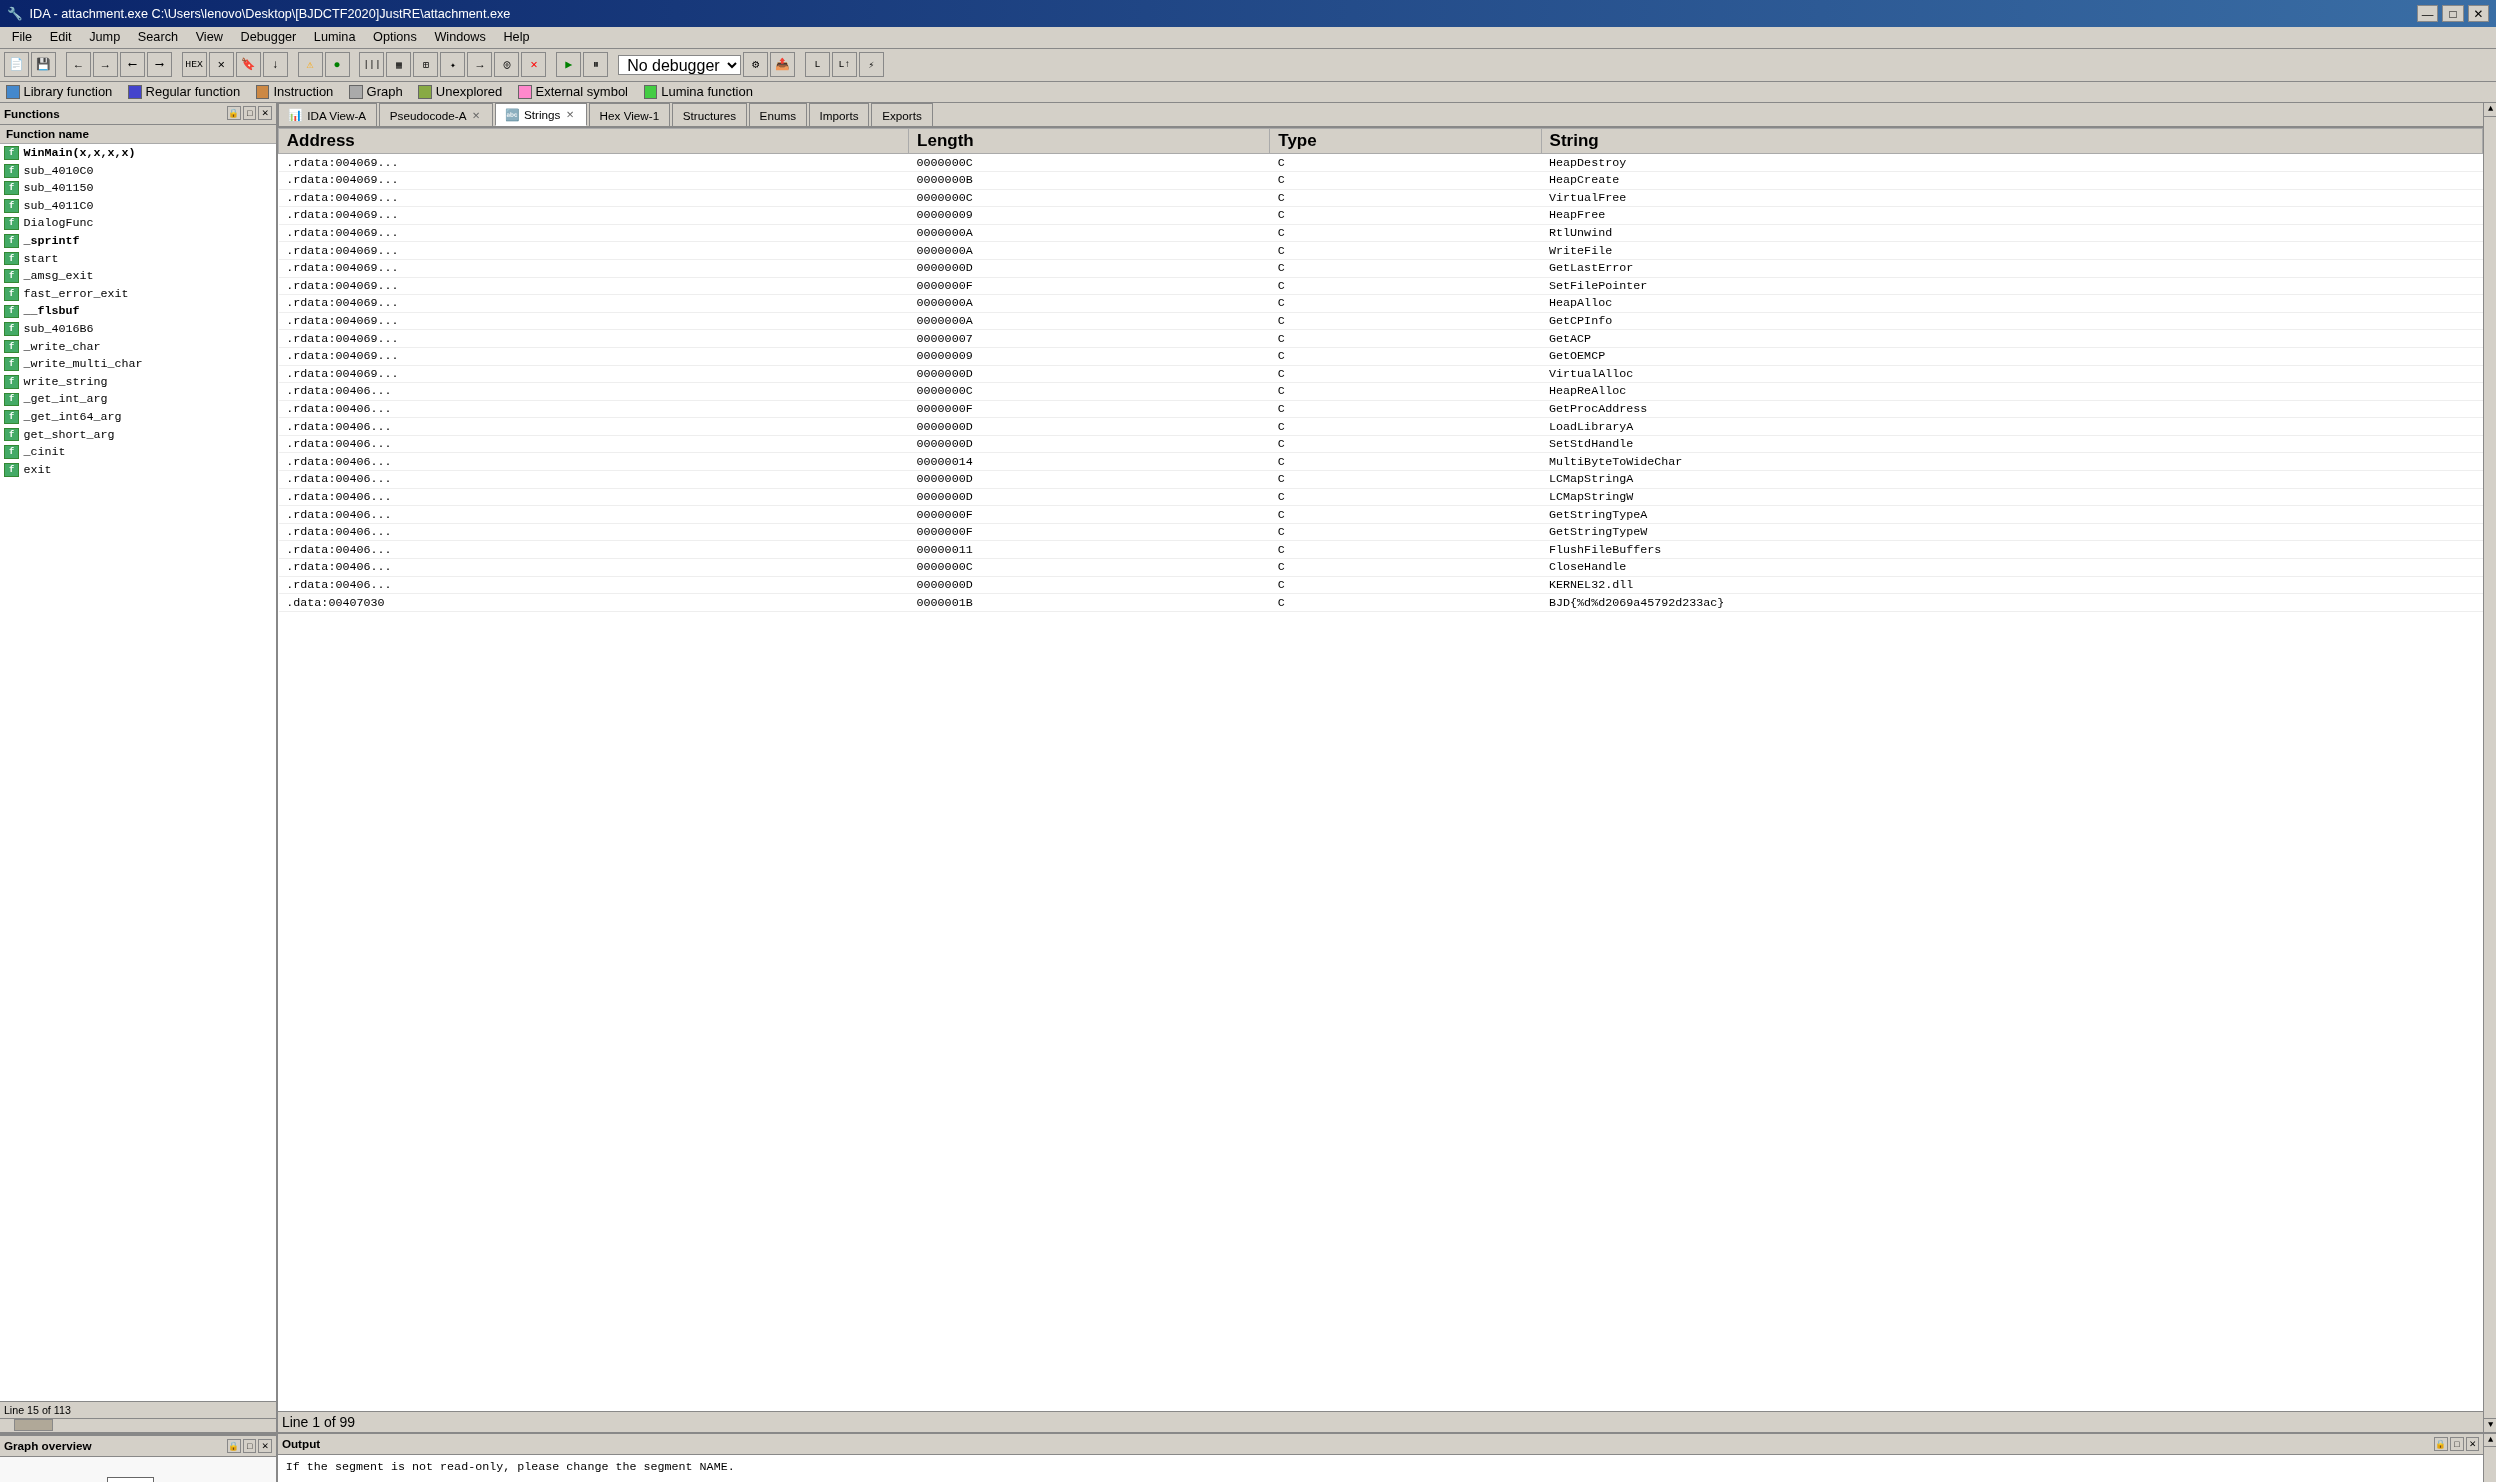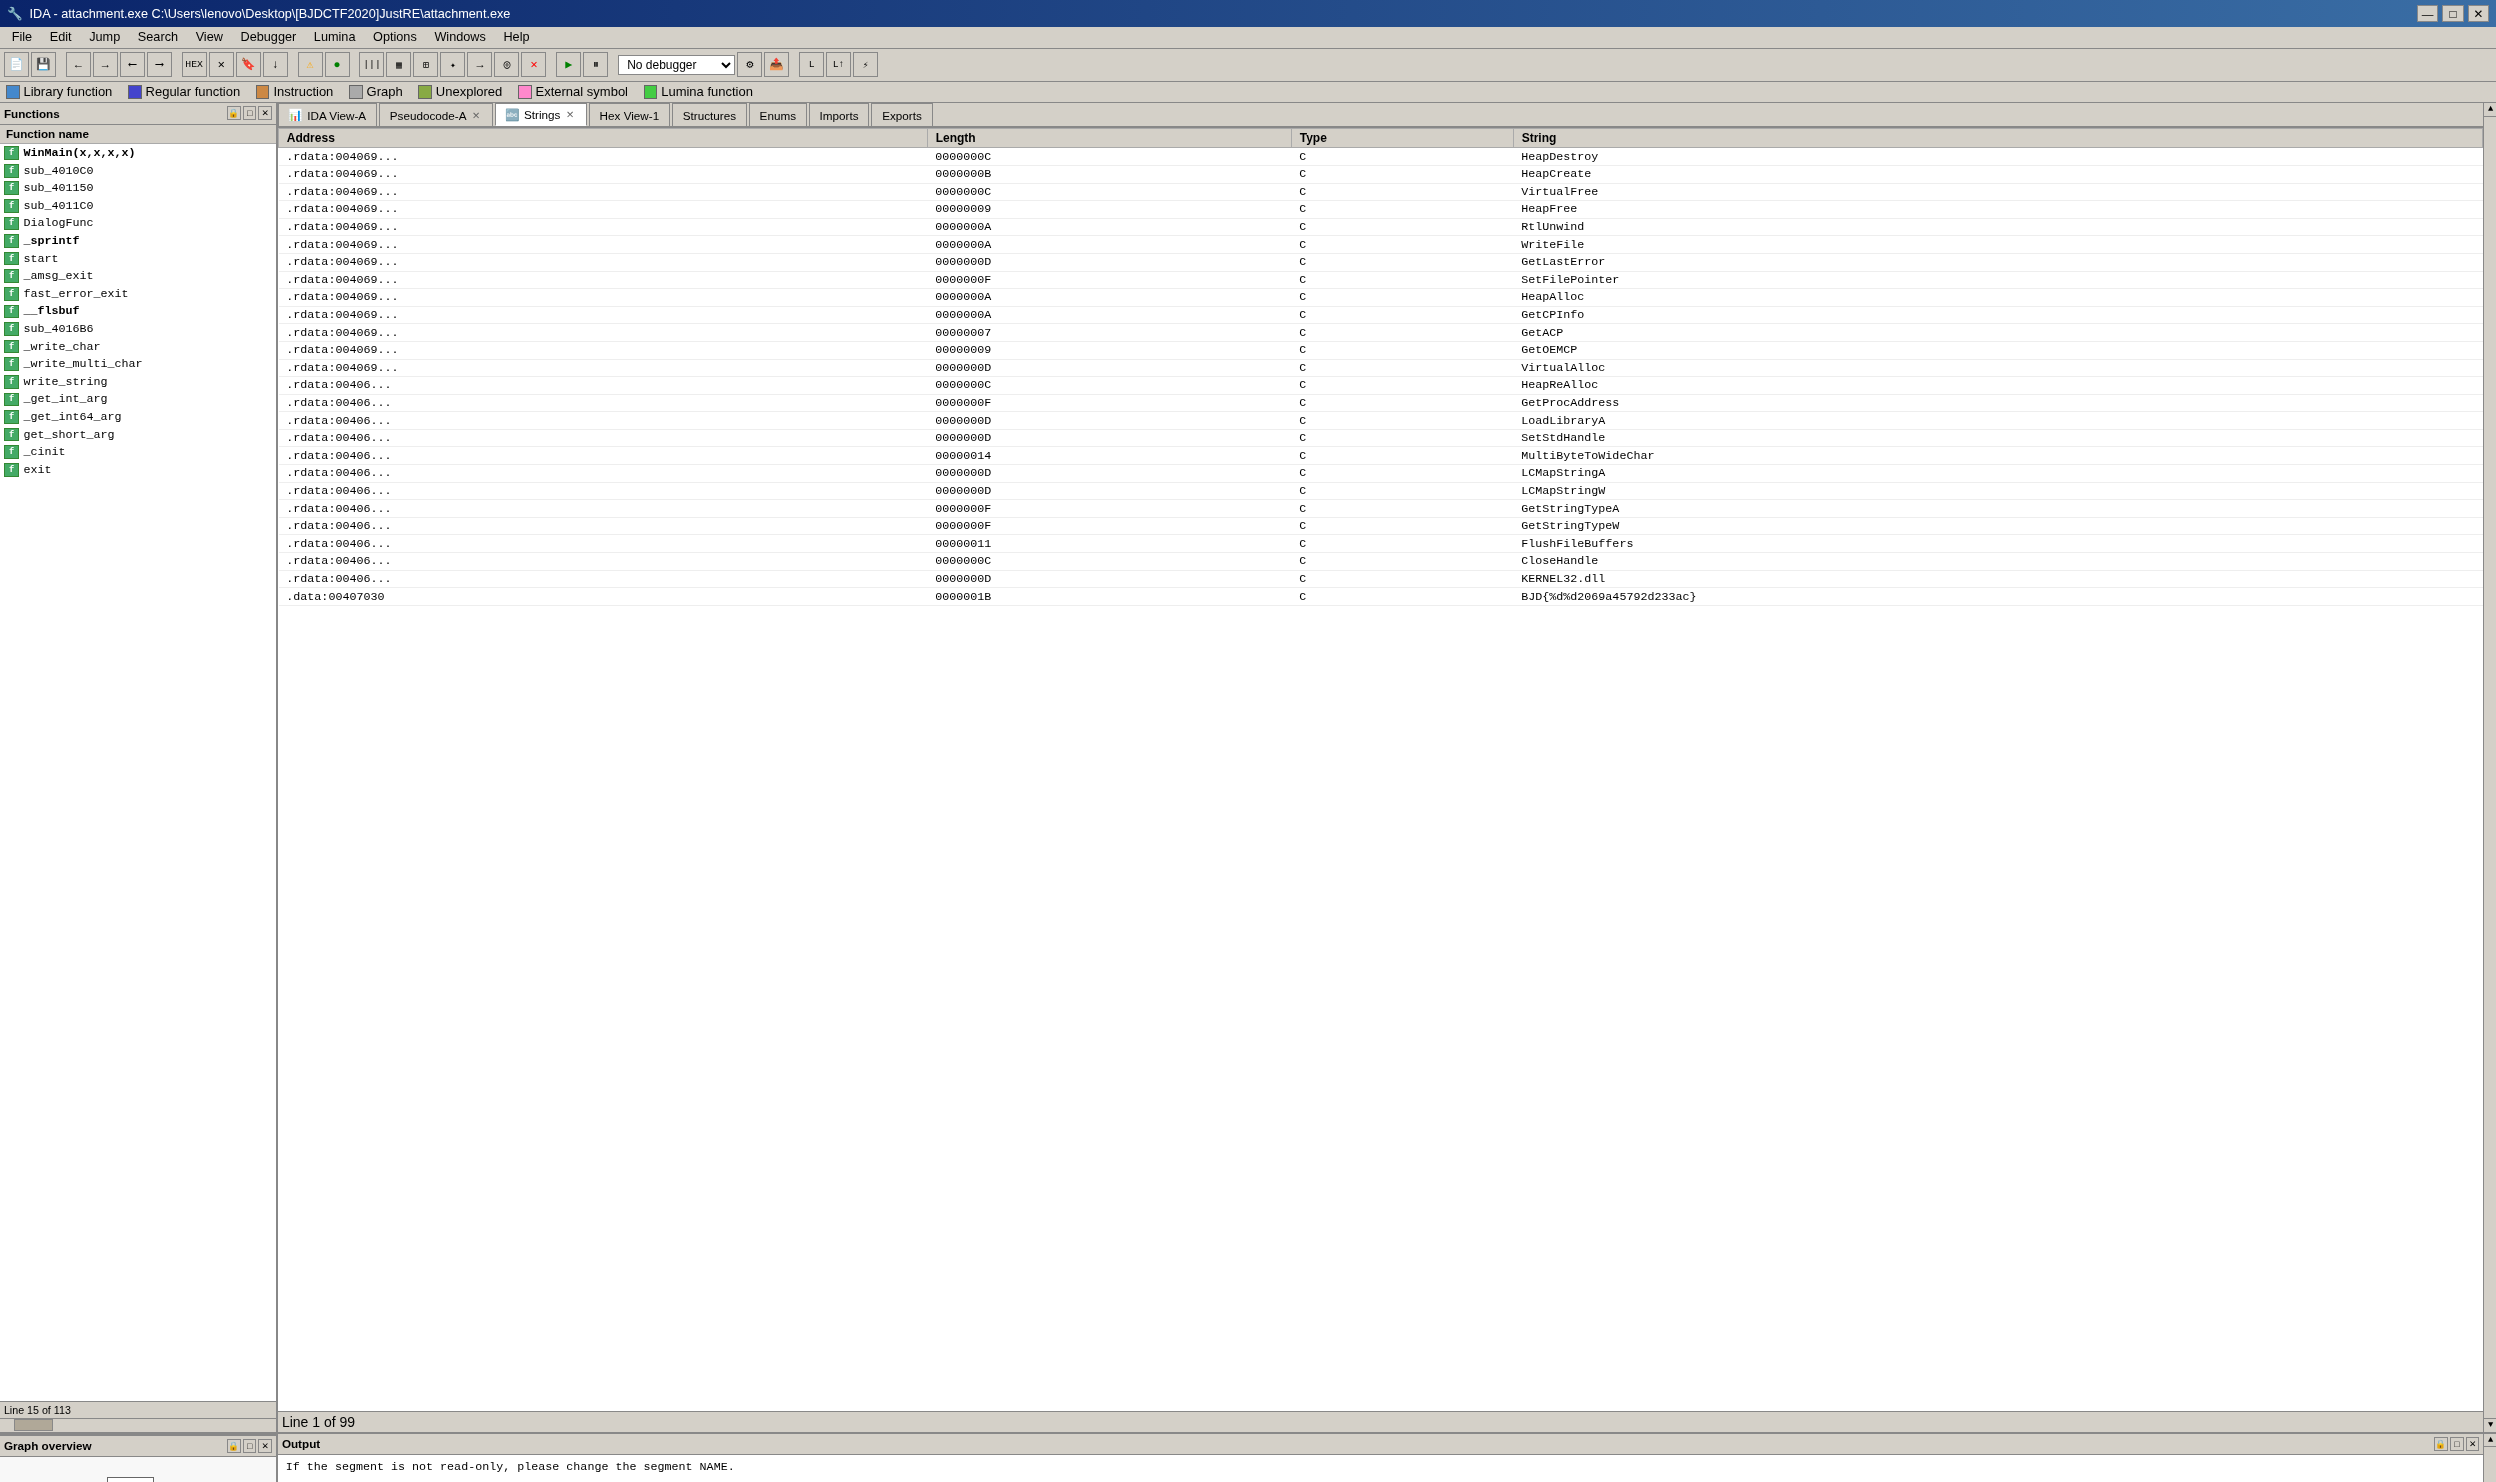--- a/index.html
+++ b/index.html
@@ -73,21 +73,21 @@
       display: flex; align-items: center; justify-content: center;
       cursor: pointer;
       font-size: 11.7px;
     }
     .tb-separator { width: 5.9px; }
     .tb-dropdown {
       background: white;
       border: 1px solid #888;
       height: 20px;
       padding: 0 3.9px;
-      font-size: 12px;
+      font-size: 16px;
       min-width: 117px;
     }
 
     
     #legend-bar {
       background: #d4d0c8;
       height: 21.5px;
       display: flex;
       align-items: center;
       padding: 0 5.9px;
@@ -241,21 +241,21 @@
     #strings-table table {
       width: 100%;
       border-collapse: collapse;
     }
     #strings-table th {
       background: #d4d0c8;
       border: 1px solid #aaa;
       padding: 2px 7.8px;
       text-align: left;
       font-family: Arial, sans-serif;
-      font-size: 12px;
+      font-size: 17px;
       position: sticky;
       top: 0;
     }
     #strings-table td {
       padding: 1px 7.8px;
       border-bottom: 1px solid #eee;
       white-space: nowrap;
       height: 17.6px;
     }
 

